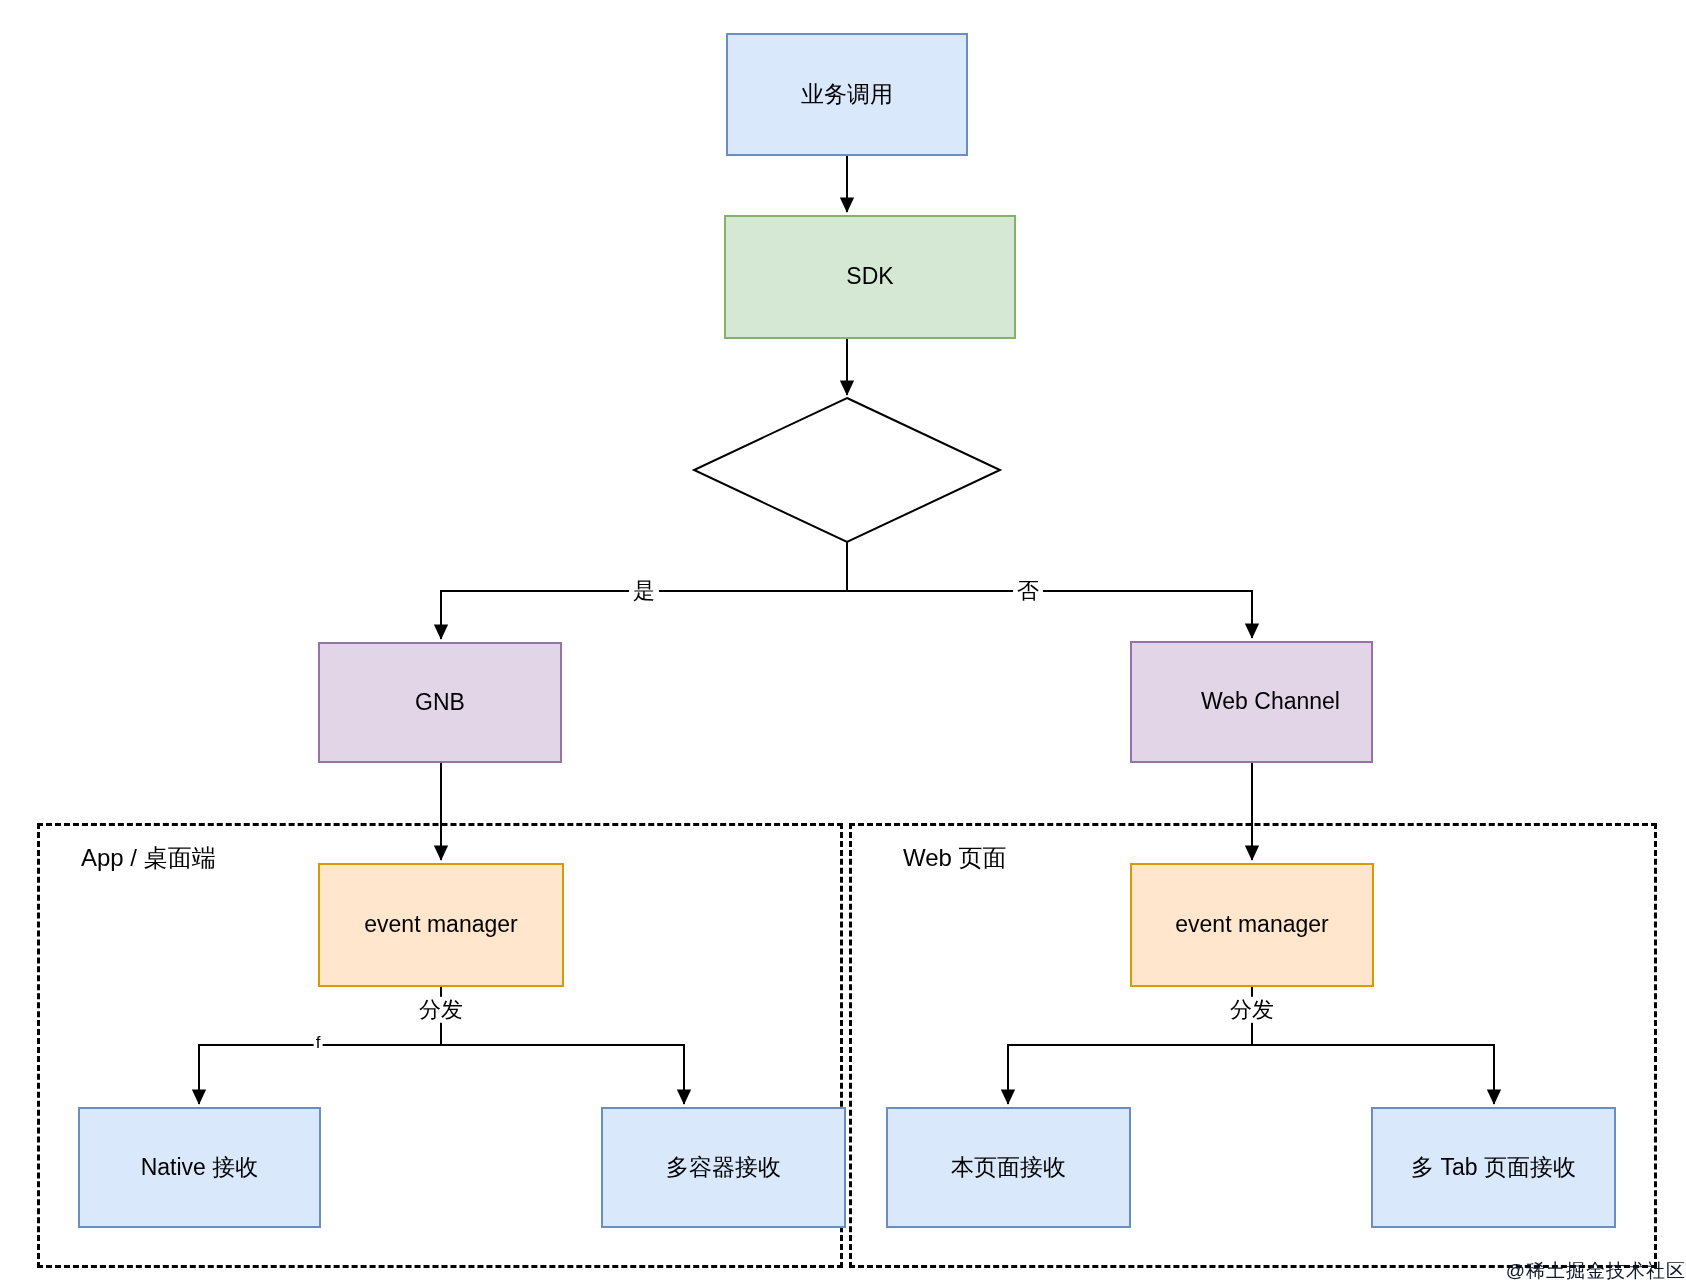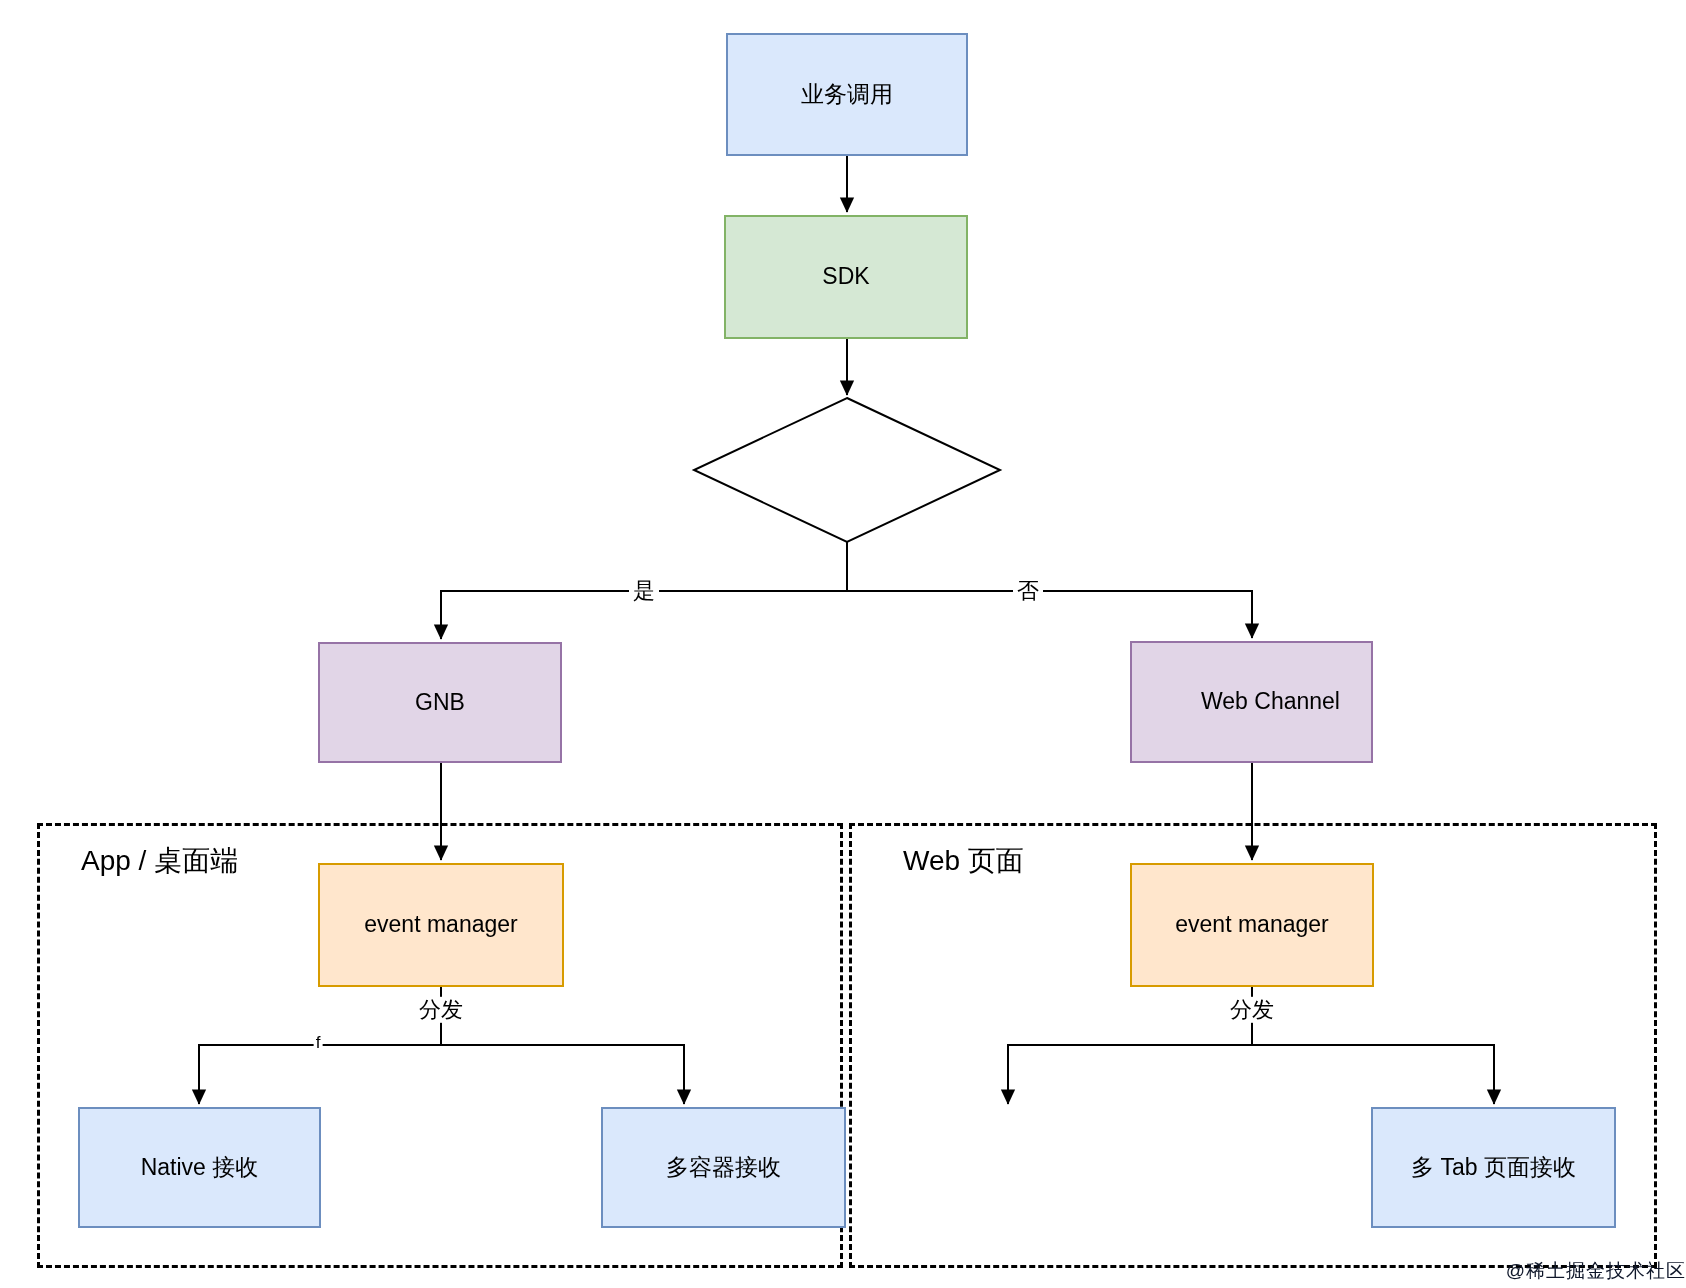--- a/index.html
+++ b/index.html
@@ -10,37 +10,37 @@
   }
   svg.edges{position:absolute;left:0;top:0;pointer-events:none;}
   .edge{stroke:#000;stroke-width:2;fill:none;}
   .node{
     position:absolute;box-sizing:border-box;border:2px solid #000;
     display:flex;align-items:center;justify-content:center;
     font-size:23px;text-align:center;line-height:1.3;
   }
   
   .n-business{left:726px;top:33px;width:242px;height:123px;}
-  .n-sdk{left:724px;top:215px;width:244px;height:124px;}
+  .n-sdk{left:724px;top:215px;width:292px;height:124px;}
   .n-gnb{left:318px;top:642px;width:244px;height:121px;}
   .n-webchannel{left:1130px;top:641px;width:243px;height:122px;padding-left:38px;}
   .n-em-app{left:318px;top:863px;width:246px;height:124px;}
   .n-em-web{left:1130px;top:863px;width:244px;height:124px;}
   .n-native{left:78px;top:1107px;width:243px;height:121px;}
   .n-multicontainer{left:561px;top:1107px;width:245px;height:121px;margin-left:40px;}
   .n-currentpage{left:886px;top:1107px;width:245px;height:121px;}
   .n-multitab{left:1371px;top:1107px;width:245px;height:121px;}
   .diamond-label{
     position:absolute;left:694px;top:398px;width:306px;height:144px;
     display:flex;align-items:center;justify-content:center;font-size:24px;
   }
   .container{position:absolute;box-sizing:border-box;border:3px dashed #000;background:transparent;}
   .c-app{left:37px;top:823px;width:806px;height:445px;}
   .c-web{left:849px;top:823px;width:808px;height:445px;}
-  .container-label{position:absolute;font-size:28px;}
+  .container-label{position:absolute;font-size:24px;}
   .cl-app{left:81px;top:842px;}
   .cl-web{left:903px;top:842px;}
   .edge-label{
     position:absolute;transform:translate(-50%,-50%);
     background:#fff;padding:0 4px;font-size:22px;line-height:1.2;white-space:nowrap;
   }
   .el-yes{left:644px;top:591px;}
   .el-no{left:1028px;top:591px;}
   .el-dispatch-app{left:441px;top:1010px;}
   .el-dispatch-web{left:1252px;top:1010px;}
@@ -114,20 +114,23 @@
     </div>
 
   <div class="node n-native" style="background: rgb(218, 232, 252); border-color: rgb(108, 142, 191); text-align: right;">
       <span>Native 接收</span>
     </div>
 
   <div class="node n-multicontainer" style="background: rgb(218, 232, 252); border-color: rgb(108, 142, 191);">
       <span>多容器接收</span>
     </div>
 
+  <div class="node n-currentpage" style="background: rgb(218, 232, 252); border-color: rgb(108, 142, 191);">
+      <span>本页面接收</span>
+    </div>
 
   <div class="node n-multitab" style="background: rgb(218, 232, 252); border-color: rgb(108, 142, 191);">
       <span>多 Tab 页面接收</span>
     </div>
 
   <div class="edge-label el-yes">是</div>
   <div class="edge-label el-no">否</div>
   <div class="edge-label el-dispatch-app">分发</div>
   <div class="edge-label el-dispatch-web">分发</div>
   <div class="edge-label el-f">f</div>

